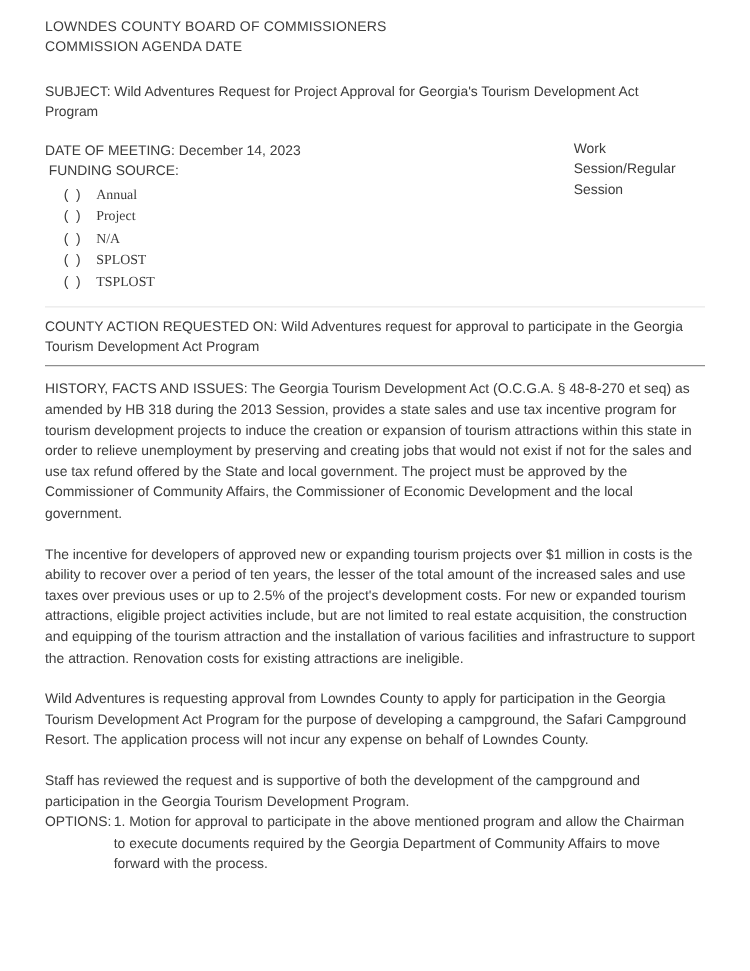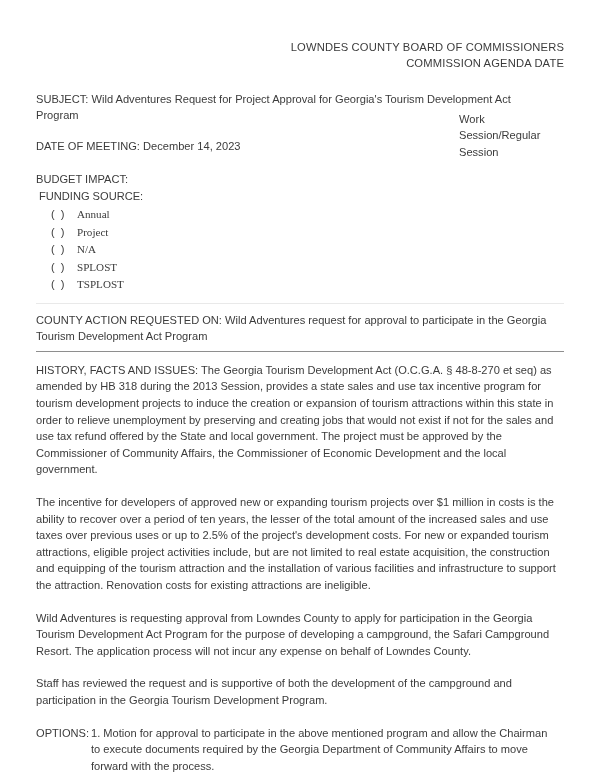--- a/index.html
+++ b/index.html
@@ -23,22 +23,22 @@
     left: 0;
     top: 0;
     width: 600px;
     height: 777px;
     box-sizing: border-box;
     padding: 0 36px;
   }
 
   
   .doc-header {
-    text-align: right;
-    padding-top: 39px;
+    text-align: left;
+    padding-top: 14px;
   }
   .doc-header .line {
     font-size: 11.2px;
     line-height: 16px;
     letter-spacing: 0.15px;
     color: #3b3b3b;
     white-space: nowrap;
   }
 
   
@@ -136,21 +136,20 @@
     line-height: 16.6px;
     text-align: left;
     max-width: 520px;
   }
   .body-para.spaced {
     margin-top: 16px;
   }
 
   
   .options-wrap {
-    margin-top: 16px;
   }
   .options-row {
     display: flex;
     align-items: flex-start;
     font-size: 11.1px;
     line-height: 16.6px;
   }
   .options-label {
     flex: 0 0 55px;
     white-space: nowrap;
@@ -173,21 +172,20 @@
   <div class="block subject">SUBJECT: Wild Adventures Request for Project Approval for Georgia's Tourism Development Act Program</div>
 
   <div class="meta-row">
     <div class="meta-date">DATE OF MEETING: December 14, 2023</div>
   </div>
 
   <div class="session-note"> Work
 Session/Regular
 Session</div>
 
-  <div class="budget-impact">BUDGET IMPACT:</div>
   <div class="funding-source"> FUNDING SOURCE:</div>
 
   <ul class="funding-list">
     <li>
       <span class="chk">(  )</span>
       <span class="opt-label">Annual</span>
     </li>
     <li>
       <span class="chk">(  )</span>
       <span class="opt-label">Project</span>

